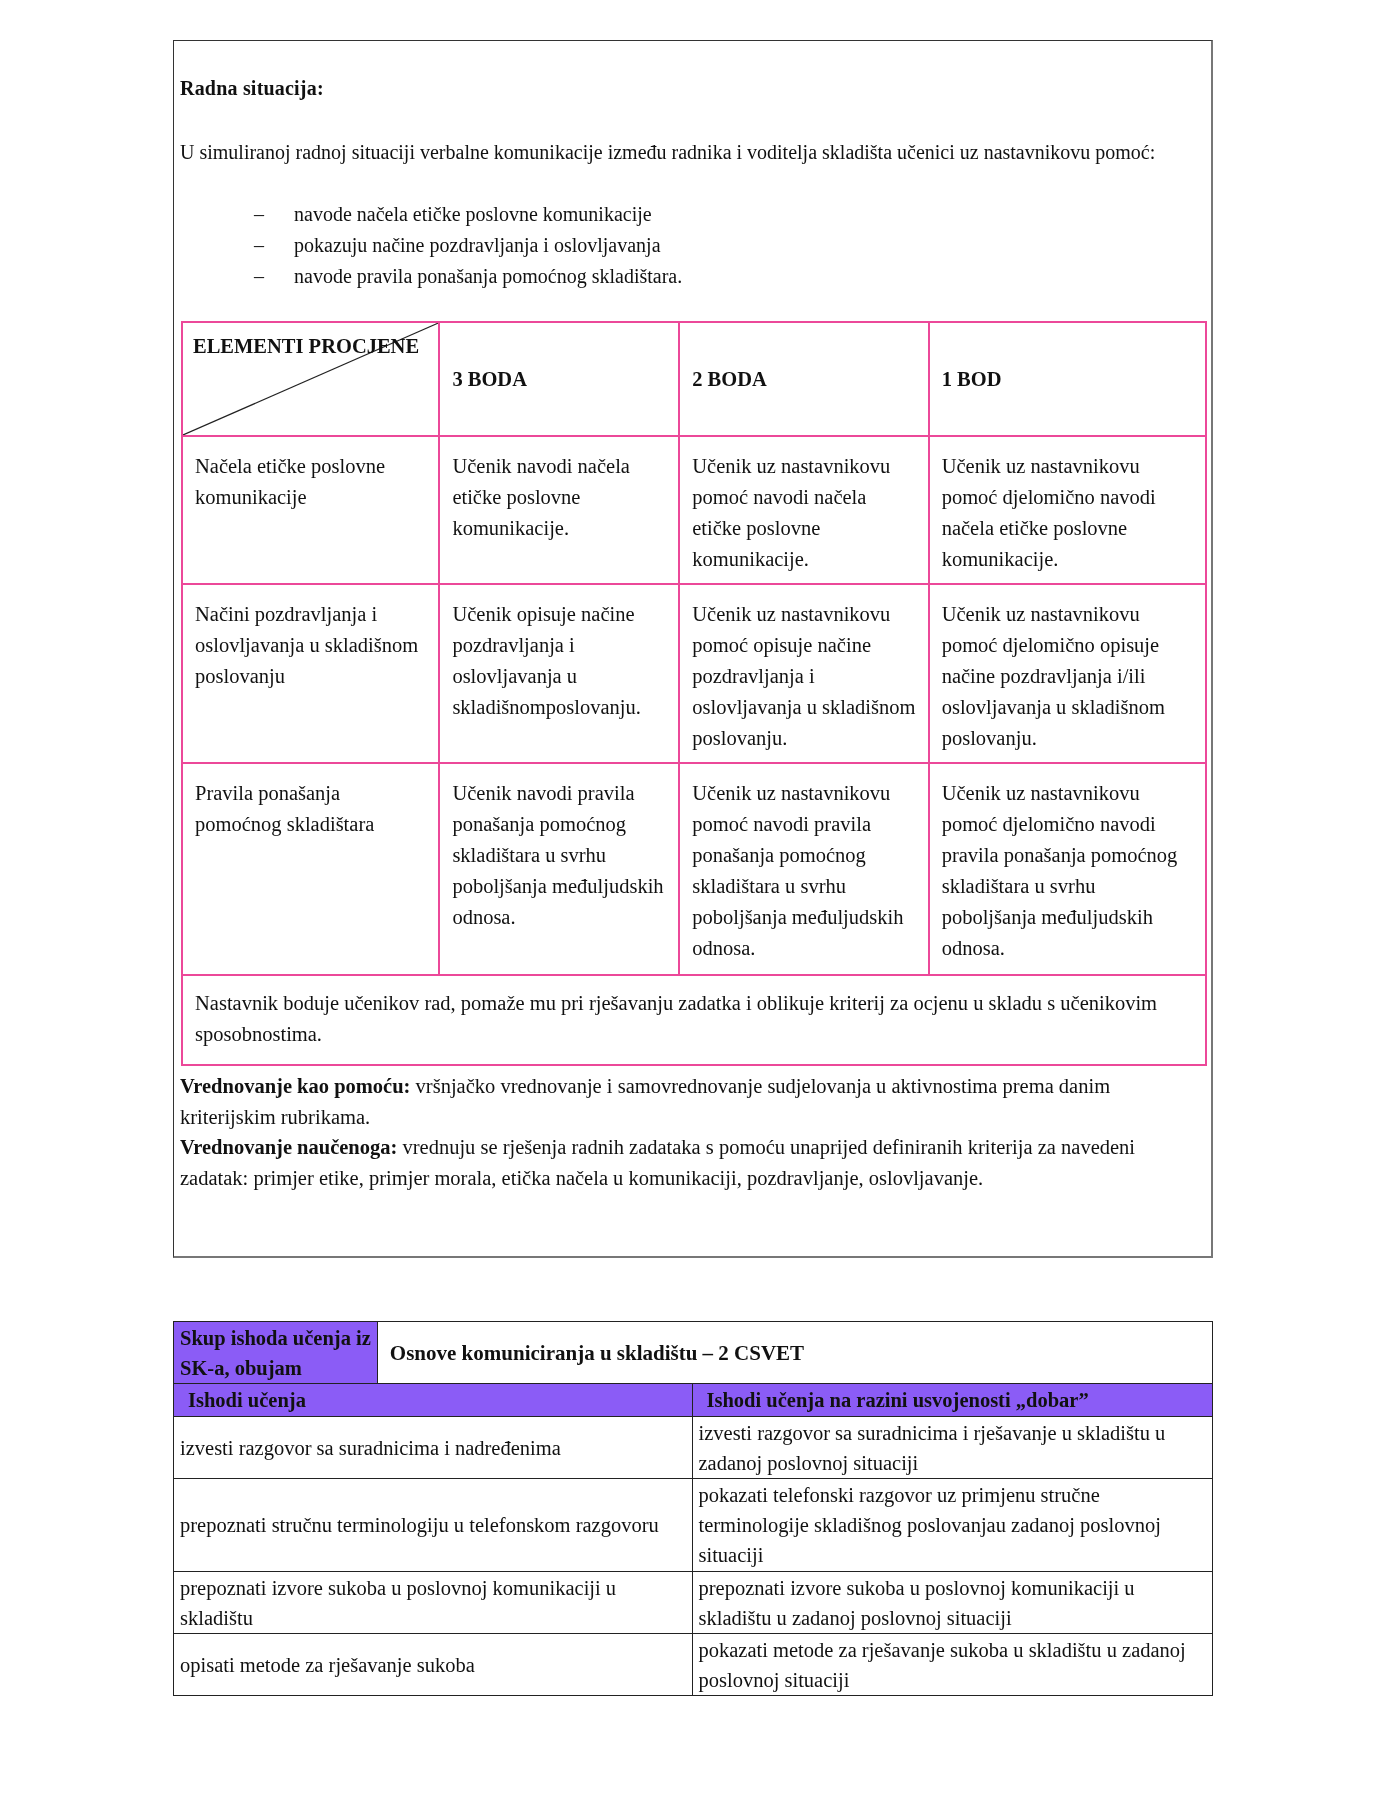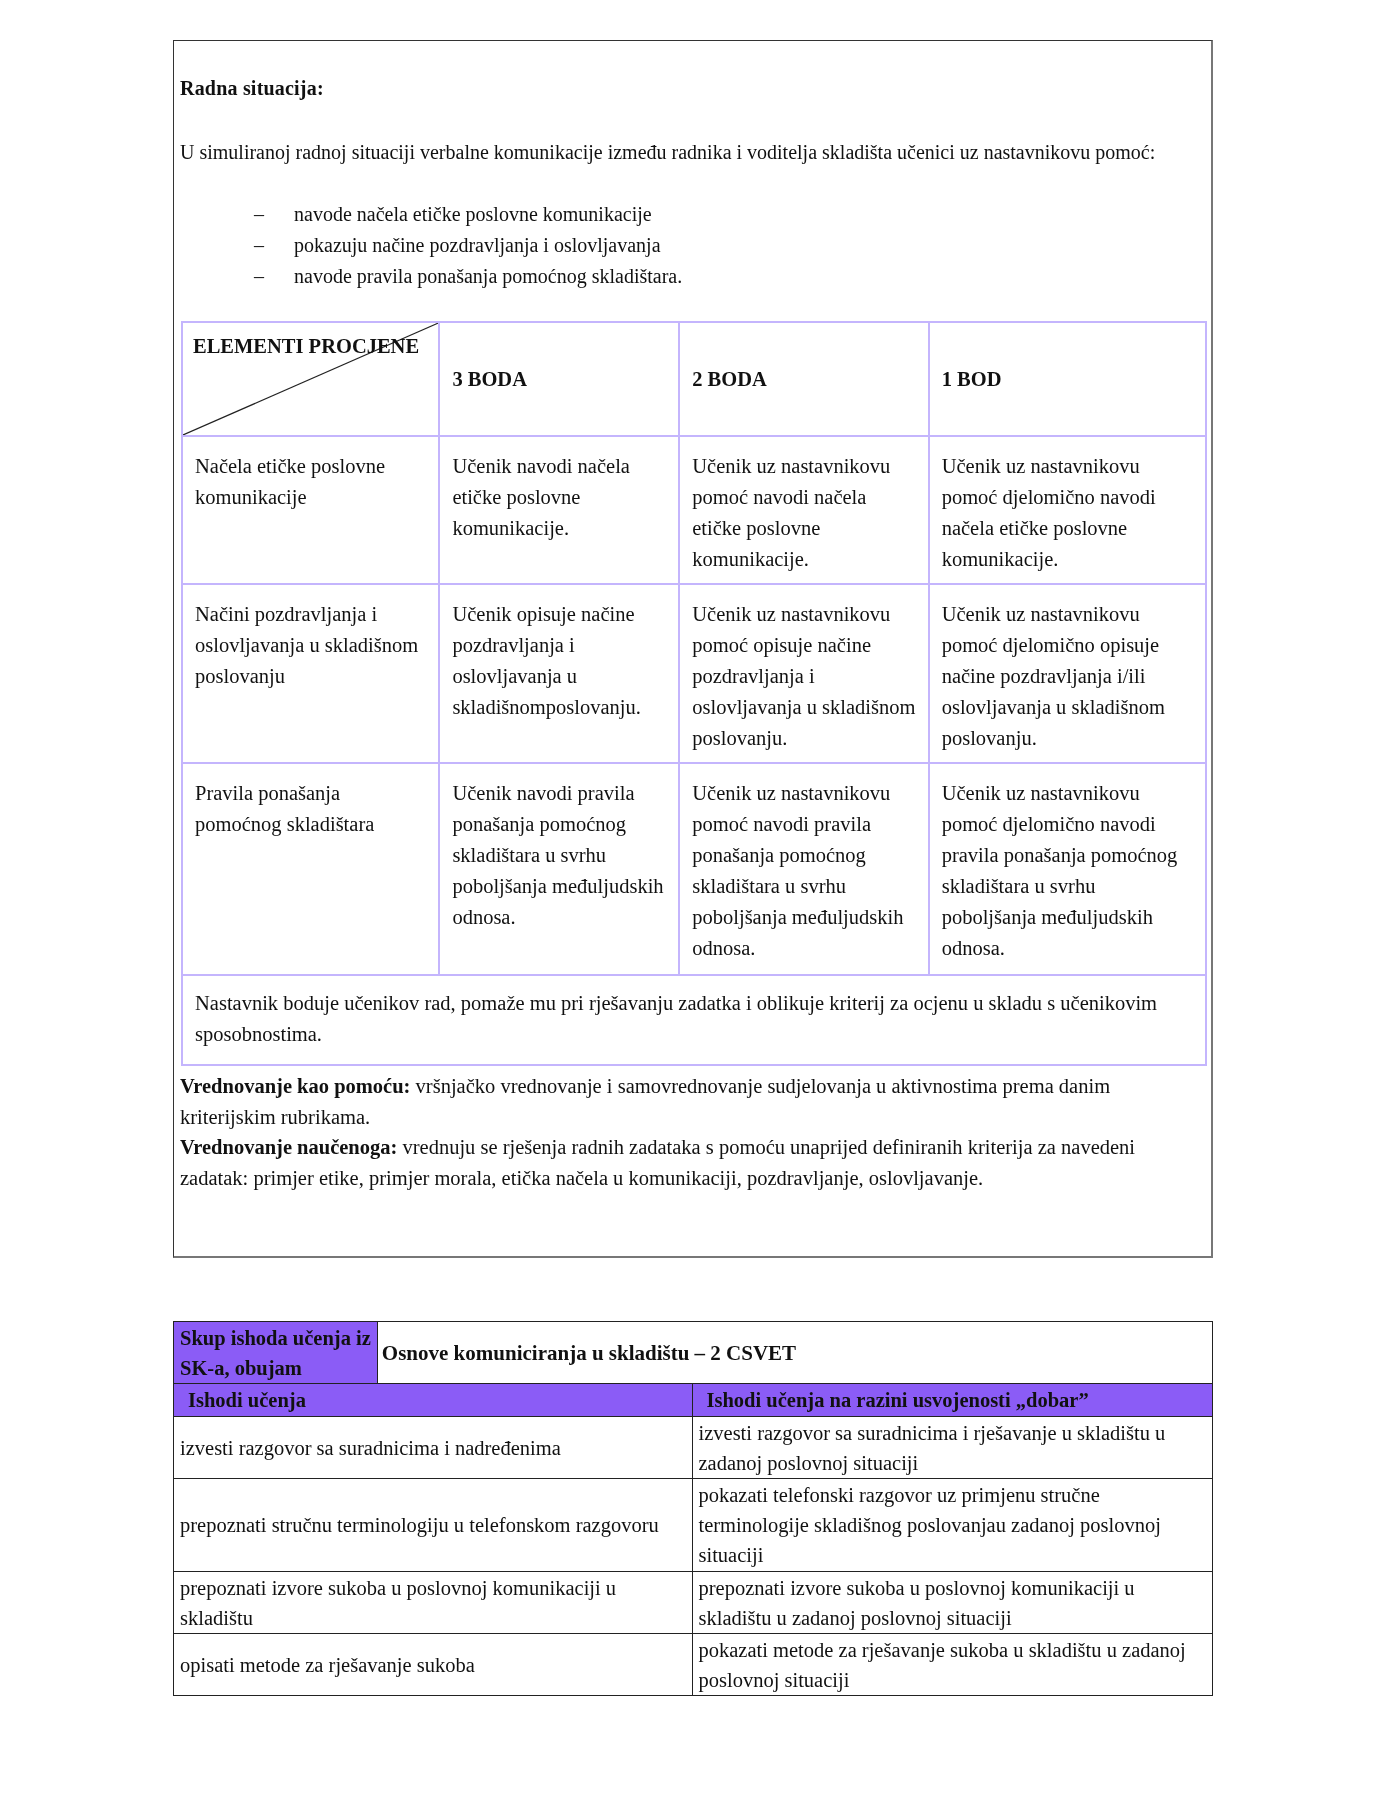--- a/index.html
+++ b/index.html
@@ -39,21 +39,21 @@
   .bullets .dash { width: 40px; display: inline-block; }
 
   .rubric {
     position: absolute; left: 7px; top: 280px;
     width: 1026px;
     border-collapse: collapse;
     font-family: "Liberation Serif", serif;
     font-size: 20.5px; line-height: 31px;
   }
   .rubric td {
-    border: 2px solid #c4b5fd;
+    border: 2px solid #ec4899;
     vertical-align: top;
     padding: 14px 10px 8px 12px;
   }
   .rubric .hrow td { height: 114px; font-weight: bold; }
   .rubric .hrow td.pts { vertical-align: middle; padding-top: 8px; }
   .rubric .diag {
     position: relative; padding: 8px 10px;
   }
   .rubric .diag svg { position: absolute; left: 0; top: 0; width: 100%; height: 100%; }
   .rubric .diag span { position: relative; display: block; }
@@ -76,21 +76,21 @@
     font-family: "Liberation Serif", serif;
     font-size: 20.5px; line-height: 30px;
   }
   .tbl2 td { border: 1.5px solid #222; padding: 0 6px; vertical-align: middle; }
   .tbl2 .blue { background: #8b5cf6; }
   .tbl2 .bold { font-weight: bold; }
   .tbl2 .h1 td { height: 62px; }
   .tbl2 .h2 td { height: 33px; padding-left: 14px; }
   .tbl2 .row td { height: 62px; }
   .tbl2 .row.tall td { height: 93px; }
-  .tbl2 .course { font-size: 21px; padding-left: 4px; margin-left: 9px; }
+  .tbl2 .course { font-size: 21px; padding-left: 12px; margin-left: 9px; }
 </style>
 </head>
 <body>
 
 <div class="box1">
   <div class="rs-title">Radna situacija:</div>
   <div class="intro">U simuliranoj radnoj situaciji verbalne komunikacije između radnika i voditelja skladišta učenici uz nastavnikovu pomoć:</div>
   <ul class="bullets">
     <li>
         <span class="dash">–</span>

